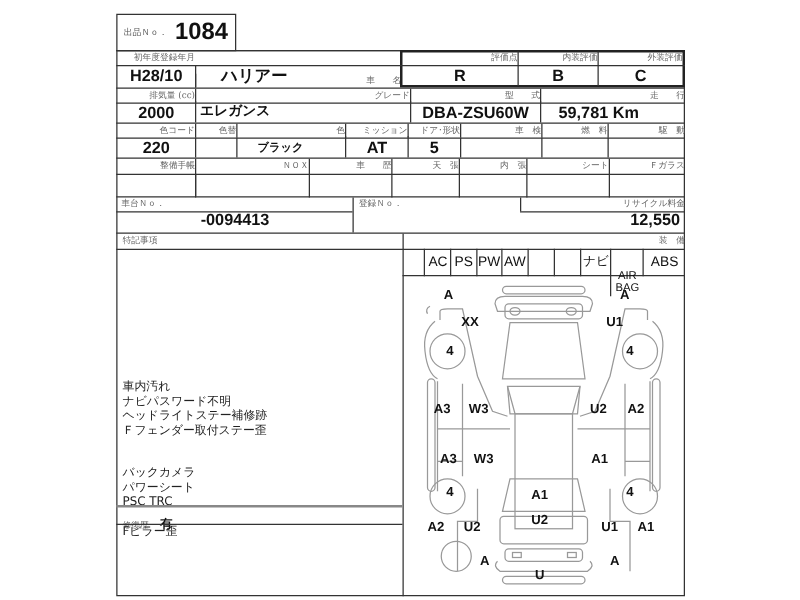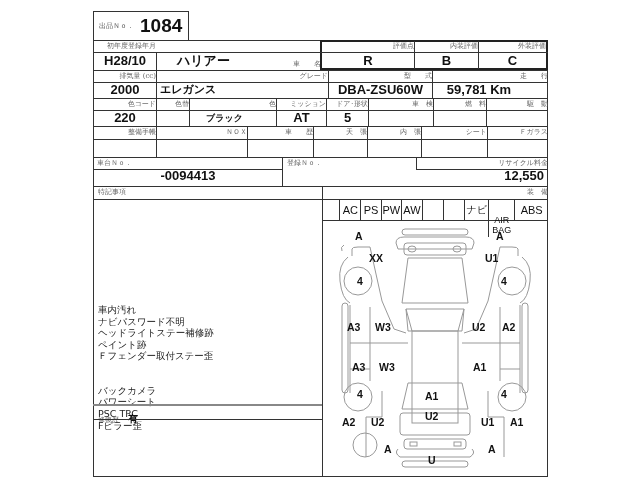--- a/index.html
+++ b/index.html
@@ -106,21 +106,20 @@
   <div class="eq" style="width:21px;"></div>
   <div class="eq" style="width:24px;font-size:10px;">ナビ</div>
   <div class="eq" style="width:26px;font-size:9px;line-height:10px;white-space:normal;padding-top:16px;">AIR BAG</div>
   <div class="eq" style="width:34px;">ABS</div>
 </div>
 
 <div class="abs remark" style="left:98px;top:258px;width:220px;margin-top:46px;">
   <div>車内汚れ</div>
   <div>ナビパスワード不明</div>
   <div>ヘッドライトステー補修跡</div>
-  <div>ペイント跡</div>
   <div>Ｆフェンダー取付ステー歪</div>
   <div style="height:11.5px;"></div>
   <div style="height:11.5px;"></div>
   <div>バックカメラ</div>
   <div>パワーシート</div>
   <div>PSC  TRC</div>
 </div>
 
 <div class="abs" style="left:93px;top:404px;width:229px;border-top:2px solid #888;"></div>
 <div class="abs" style="left:98px;top:407px;">

